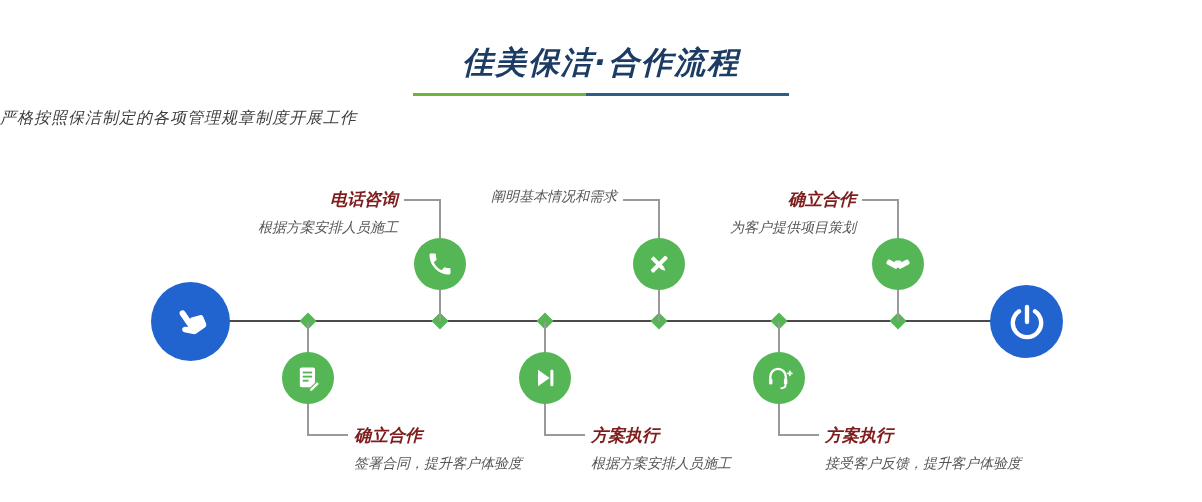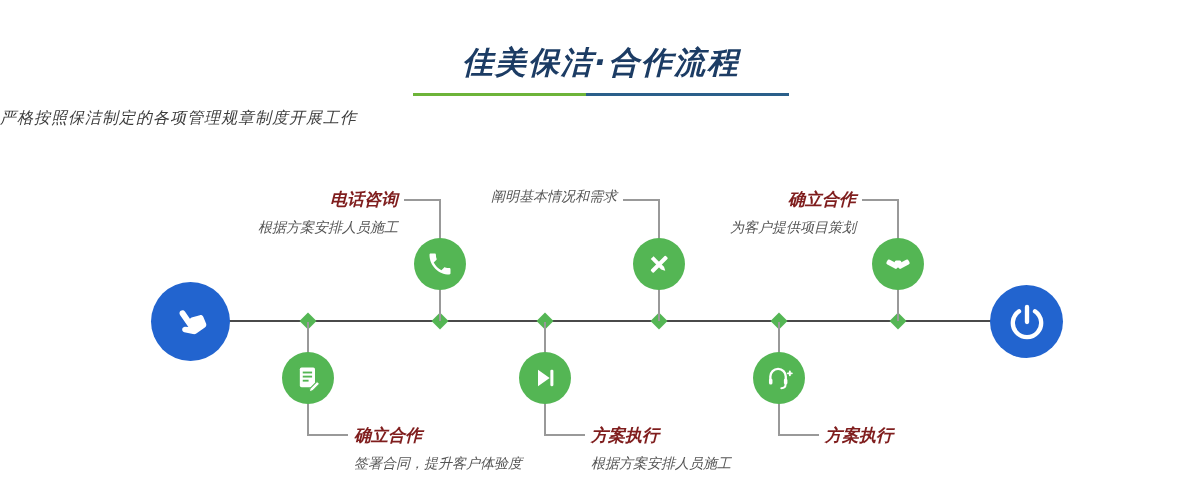--- a/index.html
+++ b/index.html
@@ -239,16 +239,17 @@
           <path d="M4.6 13.2v-2.4a6.6 6.6 0 0 1 13.2 0v2.4"></path>
           <rect x="3.4" y="12.4" width="3" height="5.2" rx="1.4" fill="#fff" stroke="none"></rect>
           <rect x="16.2" y="12.4" width="3" height="5.2" rx="1.4" fill="#fff" stroke="none"></rect>
           <path d="M17.6 17.8c0 1.9-1.7 2.9-3.6 2.9" stroke-width="1.7"></path>
           <path d="M21.3 6.3v3.4M19.6 8h3.4" stroke-width="1.6"></path>
         </svg>
       </span>
     </div>
     <div class="text">
       <div class="step-title">方案执行</div>
+      <div class="step-desc">接受客户反馈，提升客户体验度</div>
     </div>
   </div>
 
 </div>
 
 </body></html>

